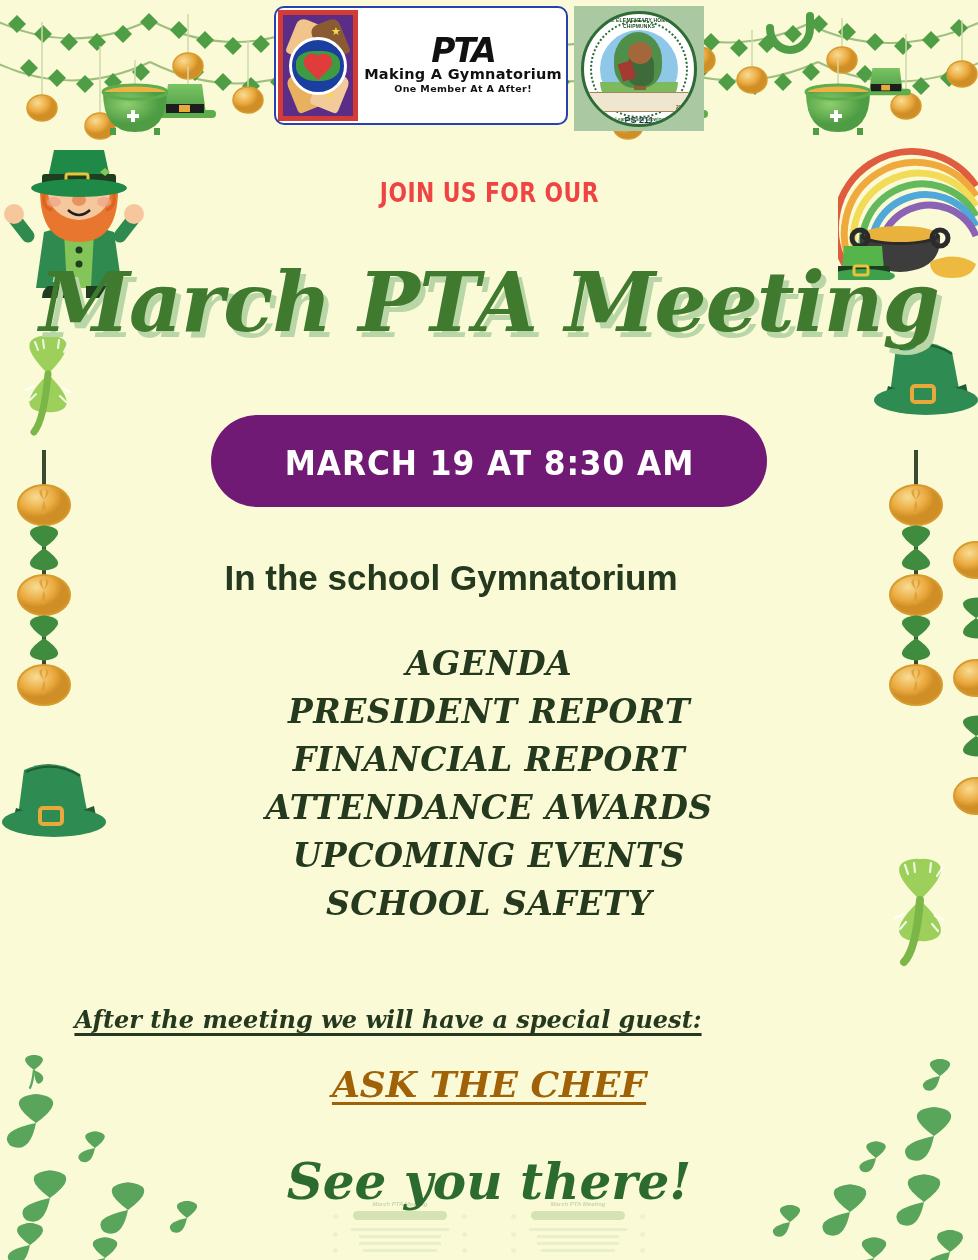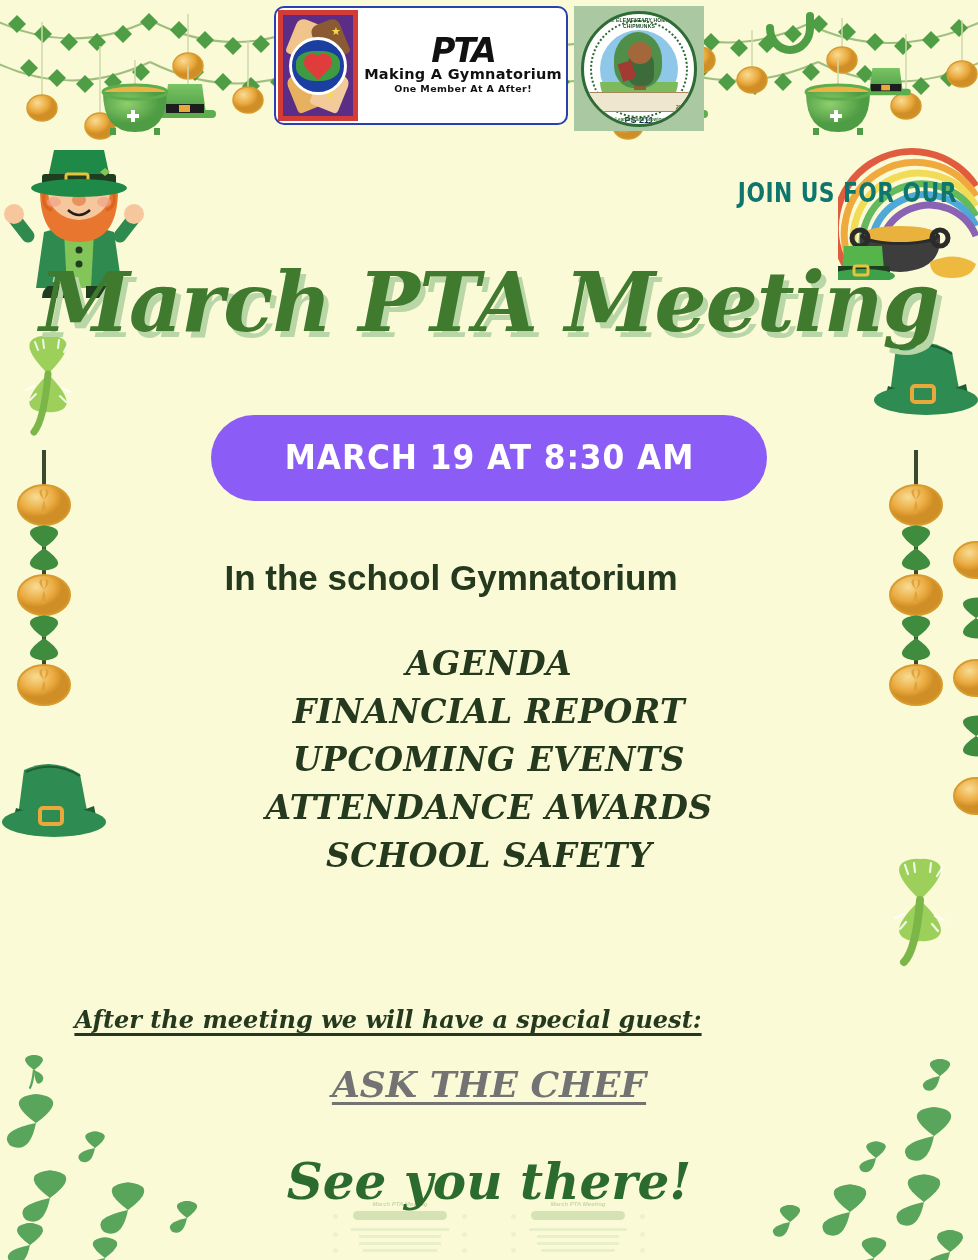--- a/index.html
+++ b/index.html
@@ -47,50 +47,50 @@
   .seal-head{position:absolute;left:44px;top:28px;width:24px;height:22px;border-radius:50%;background:#a4673c;}
   .seal-book{position:absolute;left:36px;top:48px;width:14px;height:18px;background:#a33b32;transform:rotate(-18deg);}
   .seal-top{position:absolute;top:3px;left:0;width:100%;text-align:center;font-size:5px;font-weight:bold;color:#1d4a22;letter-spacing:.2px;}
   .seal-banner{position:absolute;bottom:12px;left:4px;right:4px;height:18px;background:#efe6cf;border:1px solid #a3875c;display:flex;align-items:center;justify-content:center;}
   .seal-ps{font-size:9px;font-weight:bold;color:#1d2f55;margin-top:37px;}
   .seal-est{position:absolute;bottom:14px;left:7px;font-size:5px;font-weight:bold;color:#6b4b23;}
   .seal-yr{position:absolute;bottom:14px;right:7px;font-size:5px;font-weight:bold;color:#6b4b23;}
   .seal-motto{position:absolute;bottom:2px;left:0;width:100%;text-align:center;font-size:4.6px;font-weight:bold;color:#2e6b35;}
 
   
-  .joinus{position:absolute;top:178px;left:0;width:978px;text-align:right;
+  .joinus{position:absolute;top:178px;left:0;width:978px;text-align:center;
     font-family:"DejaVu Sans", sans-serif;font-weight:bold;font-size:26px;
-    letter-spacing:.5px;color:#0f766e;}
+    letter-spacing:.5px;color:#ef4444;}
   .joinus span{display:inline-block;transform:scaleX(.84);}
 
   .title{position:absolute;top:254px;left:0;width:978px;text-align:center;
     font-family:"DejaVu Serif", serif;font-weight:bold;font-style:italic;
     font-size:82px;color:#3f7a2e;letter-spacing:-1px;
     text-shadow:5px 6px 0 #b9d6a6;}
 
   .pill-wrap{position:absolute;top:415px;left:0;width:978px;display:flex;justify-content:center;}
-  .pill{background:#8b5cf6;color:#fff;border-radius:48px;
-    padding:22px 56px 24px;font-family:"DejaVu Sans", sans-serif;font-weight:bold;
+  .pill{background:#701a75;color:#fff;border-radius:48px;
+    padding:28px 56px 24px;font-family:"DejaVu Sans", sans-serif;font-weight:bold;
     font-size:34px;letter-spacing:1px;}
   .pill span{display:inline-block;transform:scaleX(.92);}
 
   .place{position:absolute;top:558px;left:0;width:902px;text-align:center;
     font-family:"Liberation Sans", sans-serif;font-weight:bold;font-size:35px;color:#25391f;}
 
   .agenda{position:absolute;top:640px;left:0;width:978px;text-align:center;}
   .agenda li{list-style:none;font-family:"DejaVu Serif", serif;font-weight:bold;font-style:italic;
     font-size:33px;color:#25391f;line-height:48px;letter-spacing:.5px;}
   .agenda ul{margin:0;padding:0;}
 
   .guest{position:absolute;top:1005px;left:0;width:776px;text-align:center;
     font-family:"DejaVu Serif", serif;font-weight:bold;font-style:italic;font-size:24px;
     color:#25391f;text-decoration:underline;text-decoration-thickness:3px;text-underline-offset:5px;}
   .guest2{position:absolute;top:1063px;left:0;width:978px;text-align:center;
     font-family:"DejaVu Serif", serif;font-weight:bold;font-style:italic;font-size:36px;
-    color:#737373;text-decoration:underline;text-decoration-thickness:3px;text-underline-offset:5px;}
+    color:#a16207;text-decoration:underline;text-decoration-thickness:3px;text-underline-offset:5px;}
 
   .seeyou{position:absolute;top:1152px;left:0;width:978px;text-align:center;
     font-family:"DejaVu Serif", serif;font-weight:bold;font-style:italic;font-size:50px;color:#2b6b2e;}
 
   
   .ghosts{position:absolute;bottom:0;left:0;width:978px;height:62px;display:flex;
     justify-content:center;gap:28px;opacity:.30;z-index:2;}
   .ghost{width:150px;height:62px;background:#fbfad7;position:relative;overflow:hidden;}
   .g-title{position:absolute;top:3px;left:0;width:100%;text-align:center;font-size:6px;
     font-weight:bold;font-style:italic;color:#4f8a3c;}
@@ -657,23 +657,24 @@
       <div class="pill">
         <span>MARCH 19 AT 8:30 AM</span>
       </div>
     </div>
 
     <div class="place">In the school Gymnatorium</div>
 
     <div class="agenda">
       <ul>
         <li>AGENDA</li>
+        <li>PRESIDENT REPORT</li>
         <li>FINANCIAL REPORT</li>
+        <li>ATTENDANCE AWARDS</li>
         <li>UPCOMING EVENTS</li>
-        <li>ATTENDANCE AWARDS</li>
         <li>SCHOOL SAFETY</li>
       </ul>
     </div>
 
     <div class="guest">After the meeting we will have a special guest:</div>
     <div class="guest2">ASK THE CHEF</div>
 
     <div class="seeyou">See you there!</div>
   </div>
 

